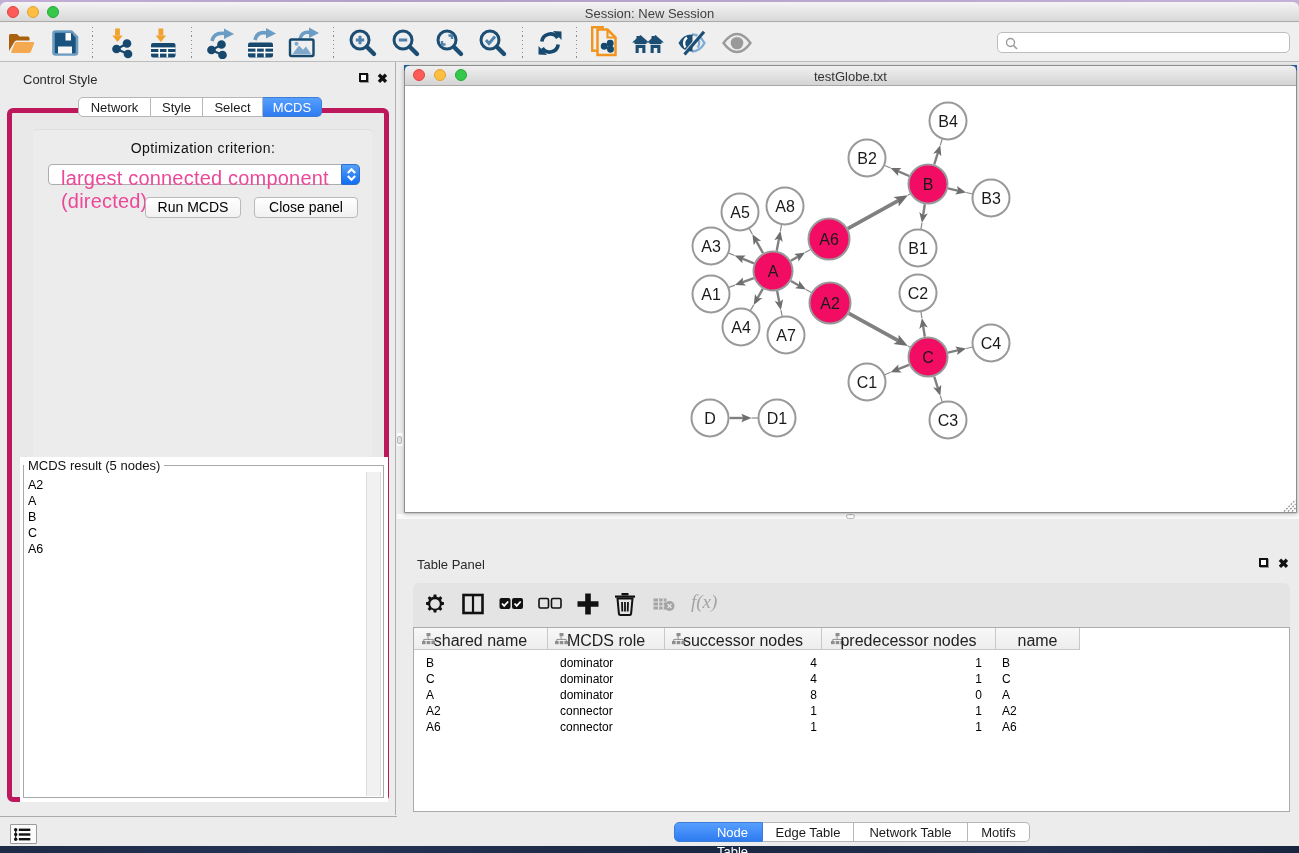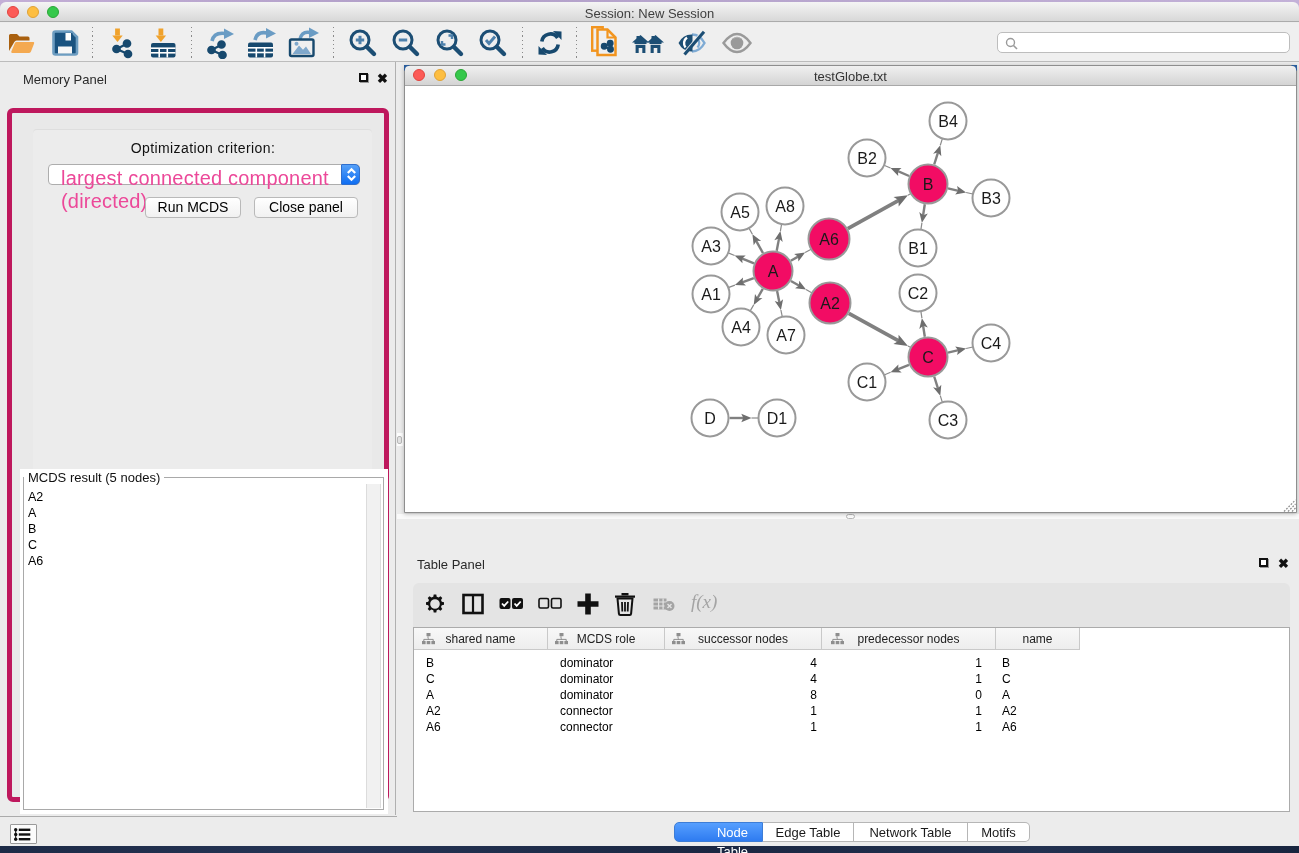--- a/index.html
+++ b/index.html
@@ -26,40 +26,40 @@
   .tab.first { border-left:1px solid #b6b6b6; border-radius:5px 0 0 5px; }
   .tab.last { border-radius:0 5px 5px 0; }
   .tab.sel { background:linear-gradient(#569fff,#2e7bf0); color:#fff; border-color:#3d7dd6; }
   .bigpanel { position:absolute; left:7px; top:46px; width:382px; height:694px; background:#e9e9e9; border:5px solid #be185d; border-radius:6px; }
   .innerpanel { position:absolute; left:21px; top:16px; width:339px; height:663px; background:#ececec; border-top:1px solid #dedede; border-radius:4px; }
   .optlabel { position:absolute; left:0; width:382px; top:27px; text-align:center; font-size:14px; letter-spacing:0.4px; color:#111; }
   .combo { position:absolute; left:36px; top:51px; width:312px; height:21px; background:#fff; border:1px solid #adadad; border-radius:4px; }
   .combo .cap { position:absolute; right:-1px; top:-1px; width:19px; height:21px; border-radius:1px 5px 5px 1px; background:linear-gradient(#55a0f8,#0f6ef2); border:1px solid #2f6fce; }
   .combo .txt { position:absolute; left:12px; top:2px; font-size:20px; letter-spacing:0.2px; color:#ec4899; }
   .pushbtn { position:absolute; height:21px; background:linear-gradient(#ffffff,#f1f1f1); border:1px solid #b9b9b9; border-radius:4px; font-size:14px; color:#000; text-align:center; line-height:19px;margin-left:48px; }
-  .resultbox { position:absolute; left:8px; top:356px; width:368px; height:345px; background:#fff; }
+  .resultbox { position:absolute; left:8px; top:344px; width:368px; height:345px; background:#fff; }
   .fsborder { position:absolute; left:3px; top:8px; width:361px; height:333px; border:1px solid #a9a9a9; }
   .legend { position:absolute; left:4px; top:1px; background:#fff; padding:0 4px; font-size:13px; color:#111; }
   .sb { position:absolute; left:346px; top:15px; width:15px; height:324px; background:#f1f1f1; border-left:1px solid #dcdcdc; border-right:1px solid #dcdcdc; }
   .li { position:absolute; left:8px; font-size:12.5px; color:#000; }
   
   .statusbar { left:0; top:816px; width:1299px; height:29px; background:#ececec; border-top:1px solid #ababab; }
   .listbtn { position:absolute; left:10px; top:7px; width:27px; height:20px; background:#fbfbfb; border:1px solid #9a9a9a; border-radius:1px; }
   .membtn { position:absolute; left:1215px; top:7px; width:74px; height:22px; background:#f6f6f6; border:1px solid #aaaaaa; font-size:12px; color:#111;padding-left:7px; }
   
   .netwin { left:404px; top:65px; width:893px; height:448px; background:#fff; border:1px solid #8e8e8e; border-radius:4px 4px 0 0; box-shadow:0 1px 4px rgba(0,0,0,0.25); }
   .nettitle { position:absolute; left:0; top:0; width:100%; height:20px; background:linear-gradient(#f0f0f0,#d4d4d4); border-bottom:1px solid #a8a8a8; border-radius:4px 4px 0 0; }
   .nettitle .t { position:absolute; left:0; right:0; top:3px; text-align:center; font-size:13px; color:#333; }
   .graph { position:absolute; left:0; top:21px; }
   
   .tpanel { left:397px; top:519px; width:902px; height:296px; background:#ececec;margin-top:31px; }
   .ttool { position:absolute; left:16px; top:33px; width:877px; height:44px; background:#e4e4e4; border-radius:6px 6px 0 0; }
   .ttable { position:absolute; left:16px; top:77px; width:877px; height:185px; background:#fff; border:1px solid #ababab; }
   .thead { position:absolute; left:0; top:0; height:22px; background:linear-gradient(#f8f8f8,#ededed); border-right:1px solid #c9c9c9; border-bottom:1px solid #c9c9c9; }
-  .thead .txt { position:absolute; top:4px; width:100%; text-align:center; font-size:12px; color:#222; }
+  .thead .txt { position:absolute; top:4px; width:100%; text-align:center; font-size:16px; color:#222; }
   .trow { position:absolute; font-size:12px; color:#000; line-height:16px; }
   .btabs { position:absolute; display:flex; left:277px; top:272px; height:20px; }
 </style>
 </head>
 <body>
 
 <div class="abs deskt"></div>
 <div class="abs deskb"></div>
 
 <div class="abs titlebar">
@@ -203,23 +203,29 @@
   </svg>
   <div class="searchbox">
     <svg width="16" height="16" viewBox="0 0 16 16" style="position:absolute;left:6px;top:3px;">
       <circle cx="6.5" cy="6.5" r="4" fill="none" stroke="#9a9a9a" stroke-width="1.4"></circle>
       <line x1="9.5" y1="9.5" x2="13" y2="13" stroke="#9a9a9a" stroke-width="1.6"></line>
     </svg>
   </div>
 </div>
 
 <div class="abs cpanel">
-  <div class="ptitle" style="left:23px;top:10px;">Memory Panel</div>
+  <div class="ptitle" style="left:23px;top:10px;">Control Style</div>
   <div class="sqico" style="left:359px;top:11px;"></div>
   <div class="xico" style="left:377px;top:12px;">✖</div>
+  <div class="tabs" style="left:78px;top:35px;">
+    <div class="tab first" style="width:73px;">Network</div>
+    <div class="tab" style="width:52px;">Style</div>
+    <div class="tab" style="width:60px;">Select</div>
+    <div class="tab last sel" style="width:59px;">MCDS</div>
+  </div>
   <div class="bigpanel">
     <div class="innerpanel"></div>
     <div class="optlabel">Optimization criterion:</div>
     <div class="combo">
       <div class="txt">largest connected component (directed)</div>
       <div class="cap">
         <svg width="19" height="19" viewBox="0 0 19 19" style="position:absolute;left:0;top:0;">
           <path d="M5.8,8 L9.5,4.3 L13.2,8" fill="none" stroke="#fff" stroke-width="2.2"></path>
           <path d="M5.8,11 L9.5,14.7 L13.2,11" fill="none" stroke="#fff" stroke-width="2.2"></path>
         </svg>

